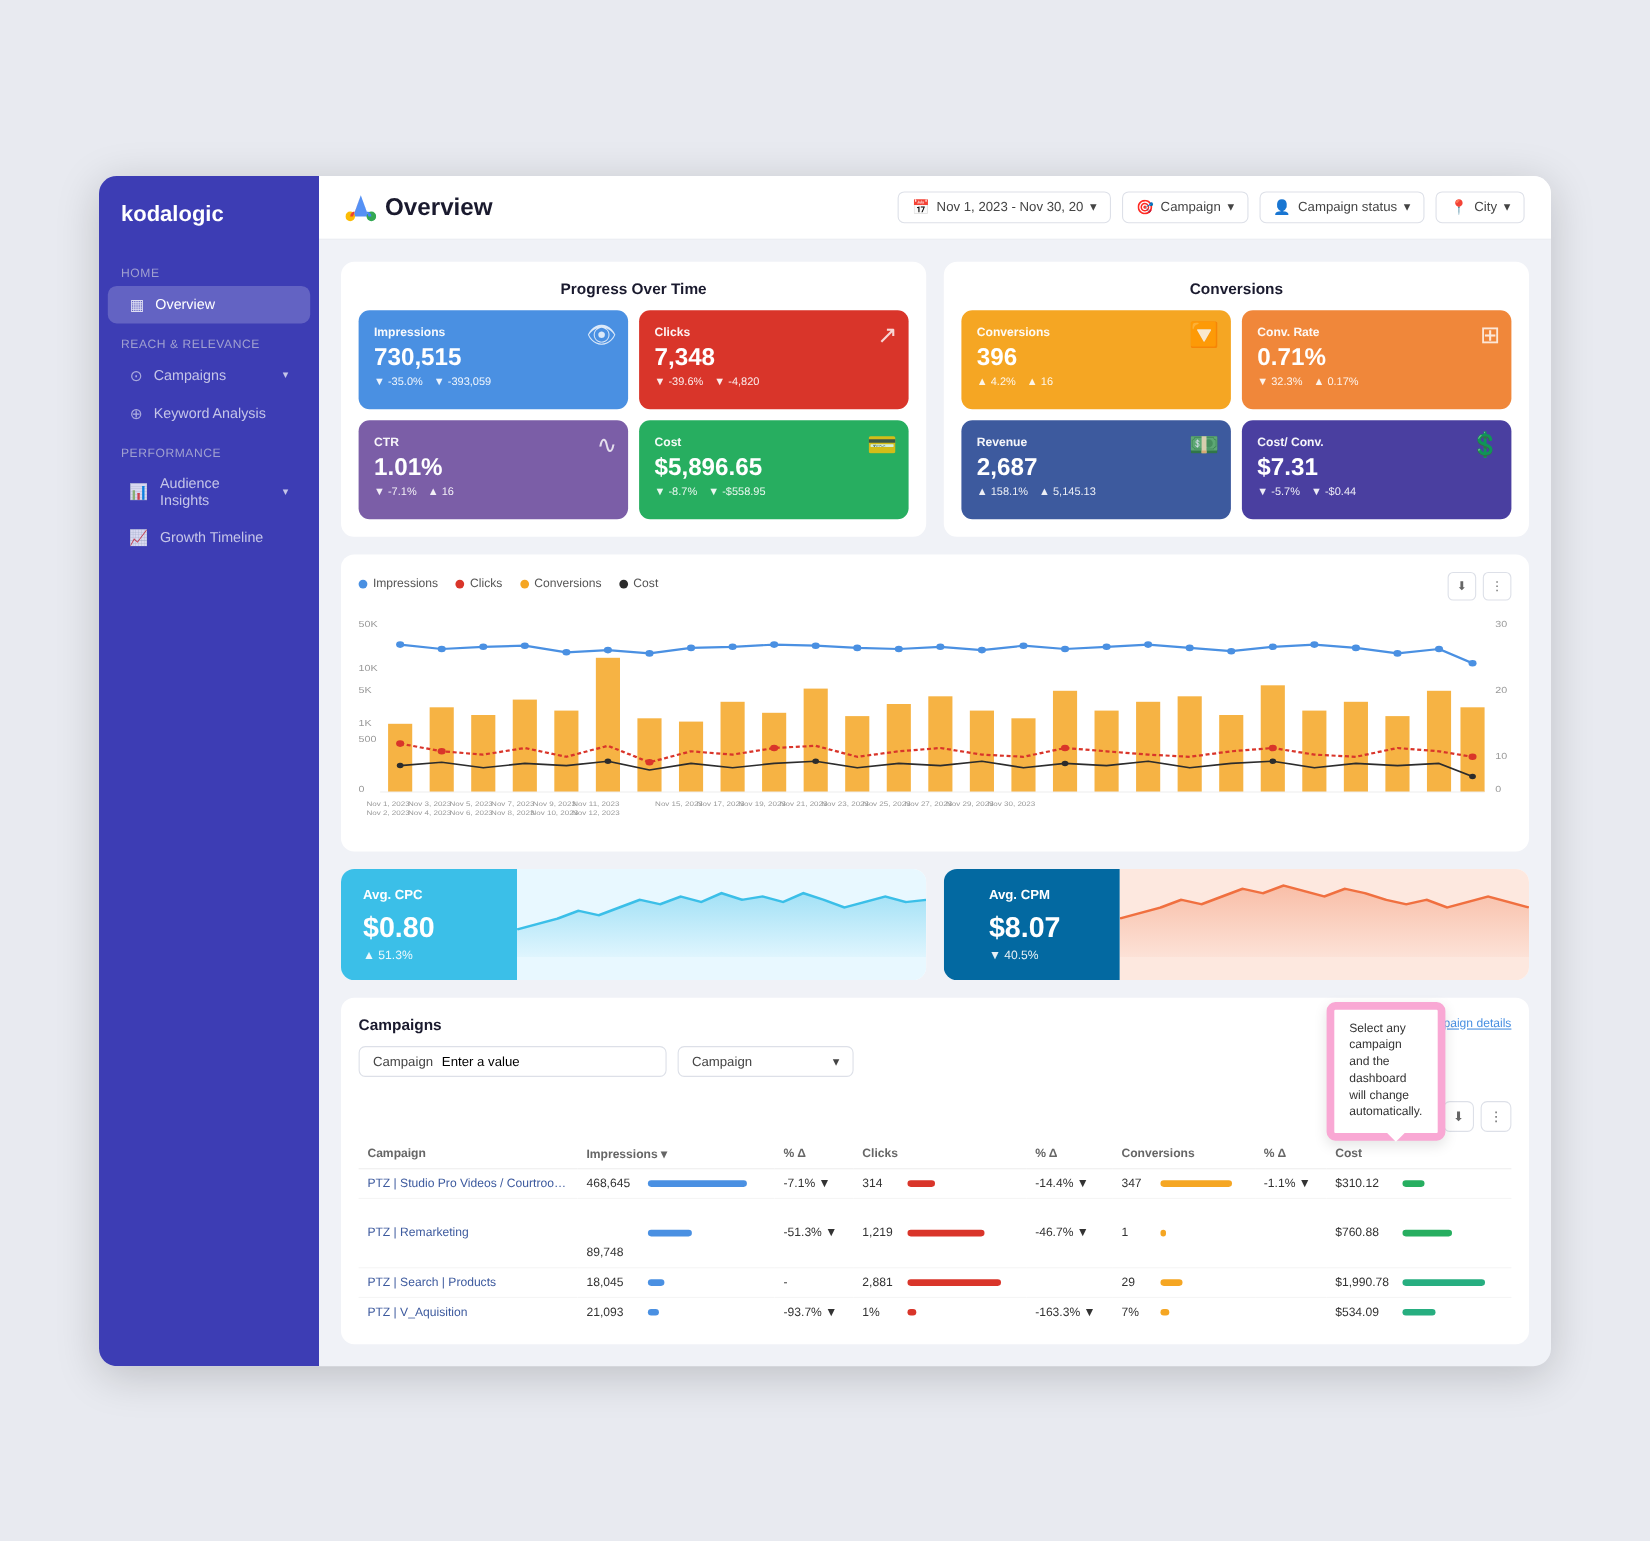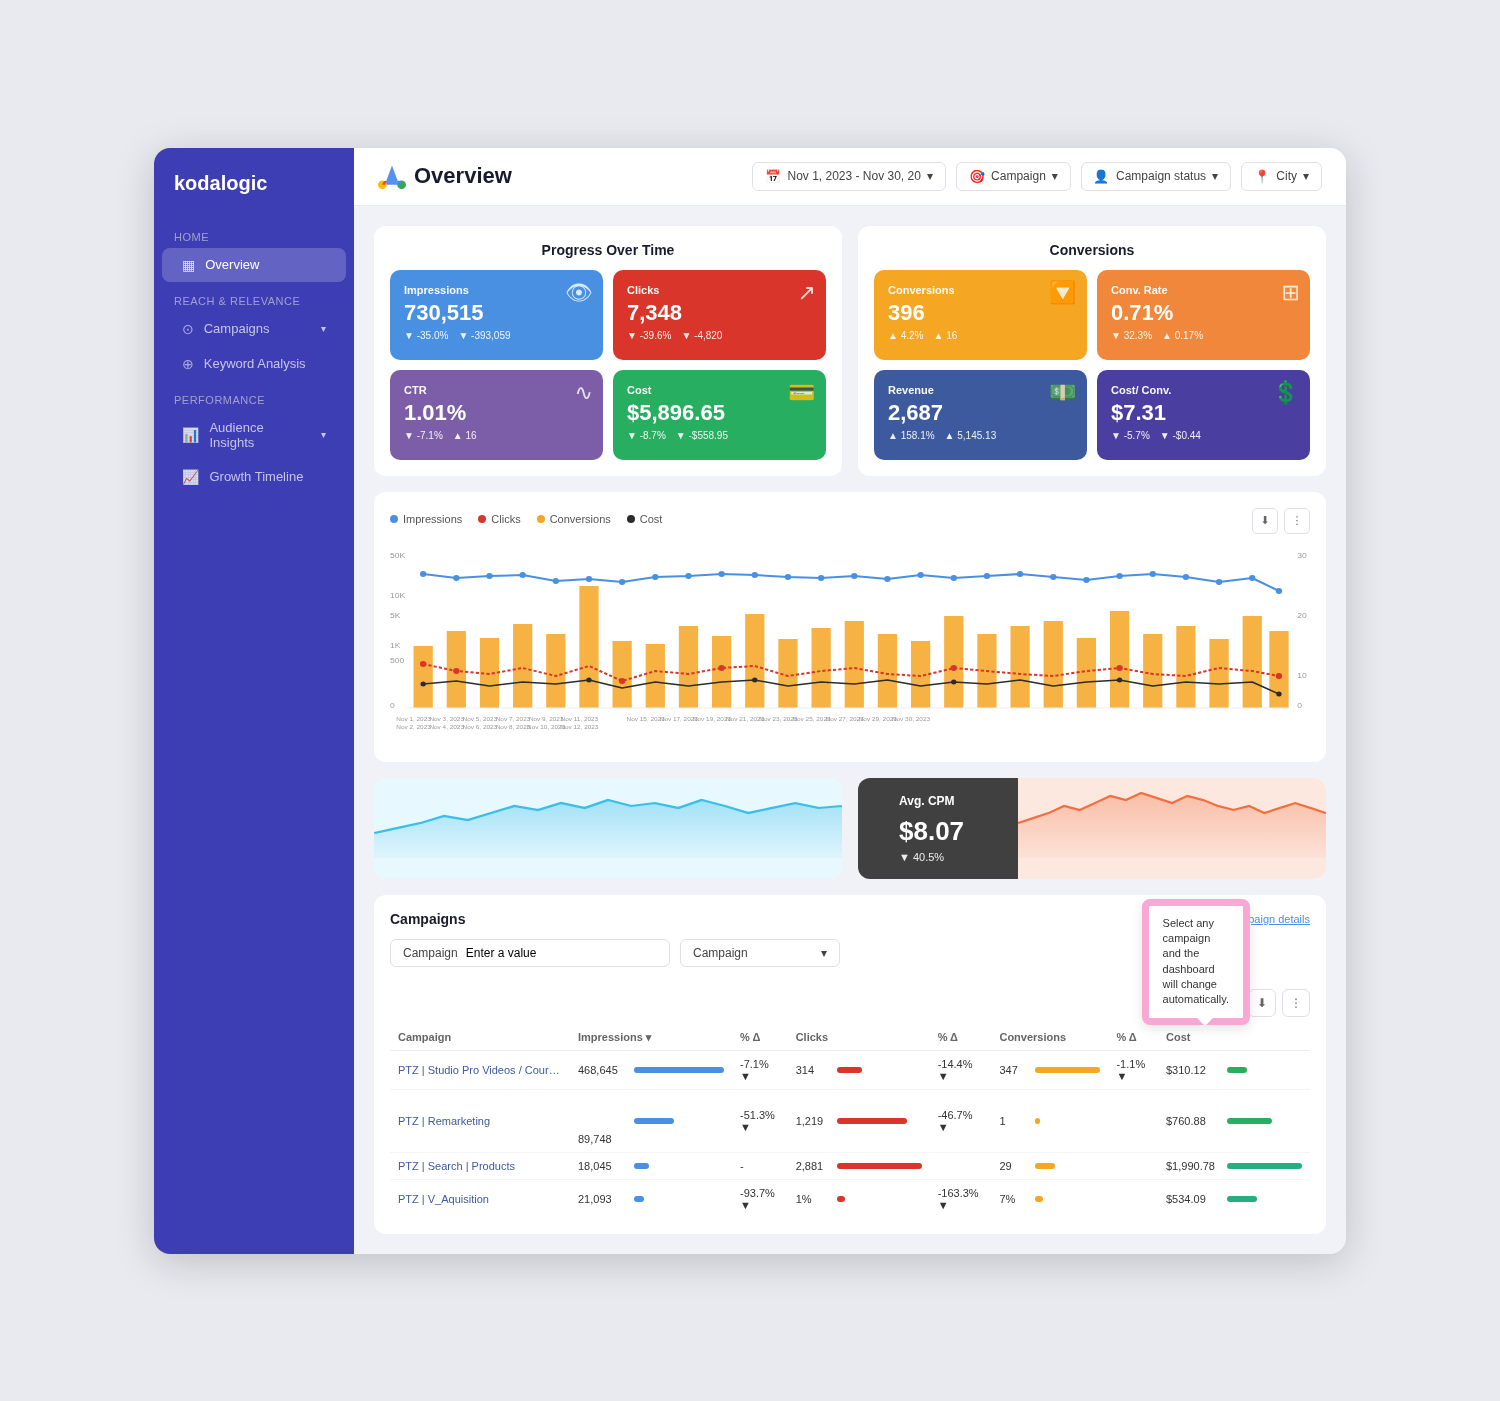--- a/index.html
+++ b/index.html
@@ -1,18 +1,18 @@
 <!DOCTYPE html>
 <html><head>
   <meta charset="utf-8">
   <style>
     * { box-sizing: border-box; margin: 0; padding: 0; }
     body { background: #e8eaf0; font-family: 'Segoe UI', Arial, sans-serif; display: flex; justify-content: center; align-items: center; min-height: 100vh; padding: 20px; }
     
-    .app-container { width: 1192px; background: #f0f2f7; border-radius: 16px; overflow: hidden; box-shadow: 0 8px 40px rgba(0,0,0,0.18); display: flex; }
+    .app-container { width: 1320px; background: #f0f2f7; border-radius: 16px; overflow: hidden; box-shadow: 0 8px 40px rgba(0,0,0,0.18); display: flex; }
     
     
     .sidebar { width: 200px; background: #3d3db4; min-height: 900px; padding: 24px 0; flex-shrink: 0; }
     .sidebar-logo { color: white; font-size: 20px; font-weight: 700; padding: 0 20px 24px; }
     .sidebar-section-label { color: #a0a0d0; font-size: 11px; text-transform: uppercase; letter-spacing: 0.5px; padding: 12px 20px 4px; }
     .sidebar-item { display: flex; align-items: center; gap: 10px; padding: 9px 20px; color: #c5c5e8; font-size: 13px; cursor: pointer; border-radius: 8px; margin: 1px 8px; }
     .sidebar-item.active { background: rgba(255,255,255,0.2); color: white; }
     .sidebar-item .icon { font-size: 14px; opacity: 0.8; }
     .sidebar-item .arrow { margin-left: auto; font-size: 10px; }
     
@@ -62,21 +62,21 @@
     .legend-dot.blue { background: #4a90e2; }
     .legend-dot.red { background: #d9352a; }
     .legend-dot.orange { background: #f5a623; }
     .legend-dot.dark { background: #2c2c2c; }
     
     
     .cpc-cpm-grid { display: grid; grid-template-columns: 1fr 1fr; gap: 16px; margin-bottom: 16px; }
     .cpc-card { background: white; border-radius: 12px; overflow: hidden; display: flex; align-items: stretch; }
     .cpc-left { padding: 16px 20px; min-width: 160px; }
     .cpc-left.cyan { background: #3bbfe8; color: white; }
-    .cpc-left.salmon { background: #404040; color: white; padding-left: 41px; }
+    .cpc-left.salmon { background: #0369a1; color: white; padding-left: 41px; }
     .cpc-right { flex: 1; background: #e8f8ff; position: relative; overflow: hidden; }
     .cpc-right.salmon-bg { background: #fde8df; }
     .cpc-label { font-size: 12px; font-weight: 700; margin-bottom: 8px; }
     .cpc-value { font-size: 26px; font-weight: 800; margin-bottom: 4px; }
     .cpc-change { font-size: 11px; opacity: 0.9; }
     
     
     .campaigns-section { background: white; border-radius: 12px; padding: 16px; }
     .campaigns-header { display: flex; align-items: center; justify-content: space-between; margin-bottom: 12px; }
     .campaigns-title { font-size: 14px; font-weight: 700; color: #1a1a2e; }
@@ -432,20 +432,25 @@
             <text x="425" y="175" font-size="6" fill="#999" text-anchor="middle">Nov 27, 2023</text>
             <text x="456" y="175" font-size="6" fill="#999" text-anchor="middle">Nov 29, 2023</text>
             <text x="487" y="175" font-size="6" fill="#999" text-anchor="middle">Nov 30, 2023</text>
           </svg>
         </div>
       </div>
 
       <div class="cpc-cpm-grid">
 
         <div class="cpc-card">
+          <div class="cpc-left cyan">
+            <div class="cpc-label">Avg. CPC</div>
+            <div class="cpc-value">$0.80</div>
+            <div class="cpc-change">▲ 51.3%</div>
+          </div>
           <div class="cpc-right">
             <svg class="mini-area" viewBox="0 0 200 80" preserveAspectRatio="none">
               <defs>
                 <linearGradient id="cpcGrad" x1="0" y1="0" x2="0" y2="1">
                   <stop offset="0%" stop-color="#3bbfe8" stop-opacity="0.4"></stop>
                   <stop offset="100%" stop-color="#3bbfe8" stop-opacity="0.05"></stop>
                 </linearGradient>
               </defs>
               <path d="M0,55 L10,50 L20,45 L30,38 L40,42 L50,35 L60,28 L70,32 L80,25 L90,30 L100,22 L110,28 L120,25 L130,30 L140,22 L150,28 L160,35 L170,30 L180,25 L190,30 L200,28 L200,80 L0,80Z" fill="url(#cpcGrad)"></path>
               <polyline points="0,55 10,50 20,45 30,38 40,42 50,35 60,28 70,32 80,25 90,30 100,22 110,28 120,25 130,30 140,22 150,28 160,35 170,30 180,25 190,30 200,28" fill="none" stroke="#3bbfe8" stroke-width="2"></polyline>

